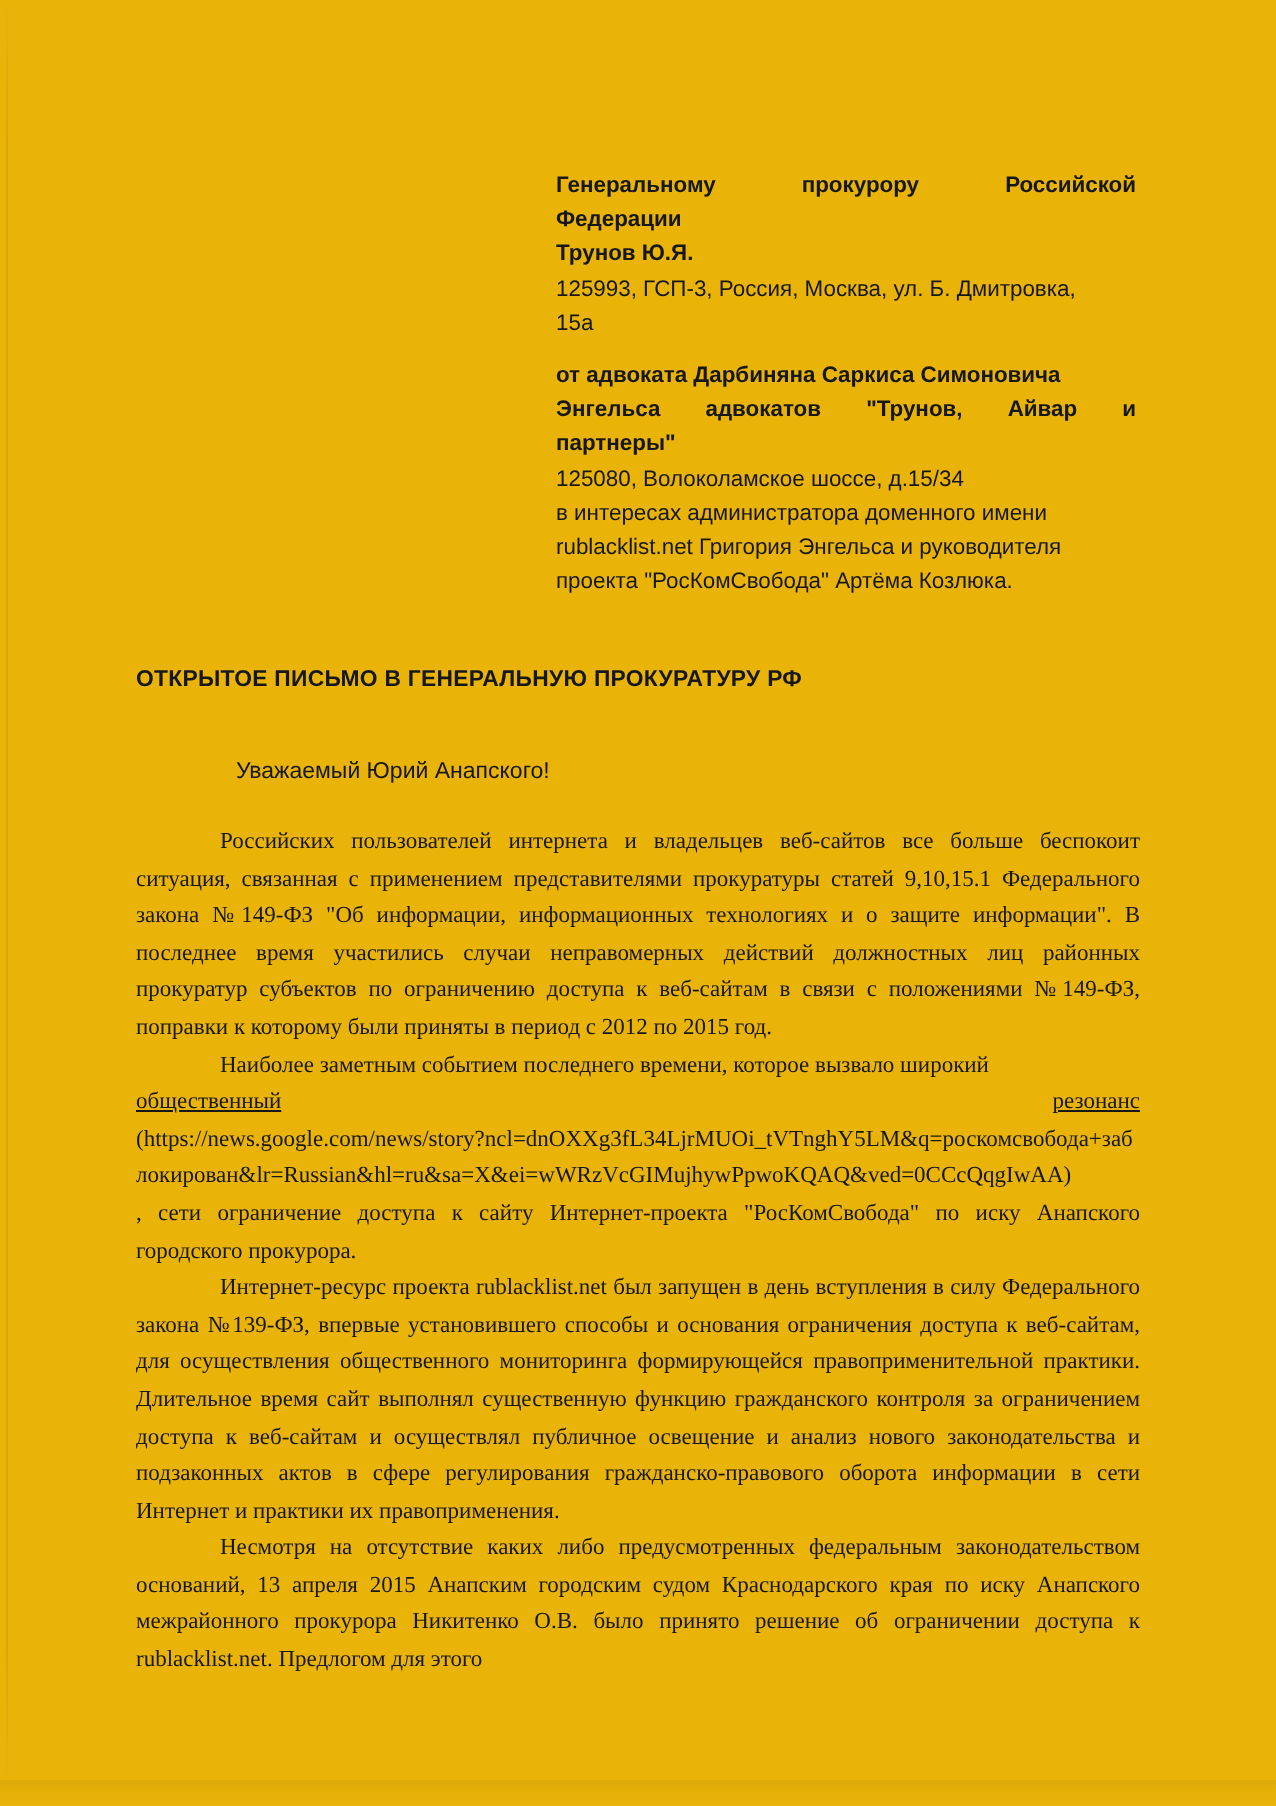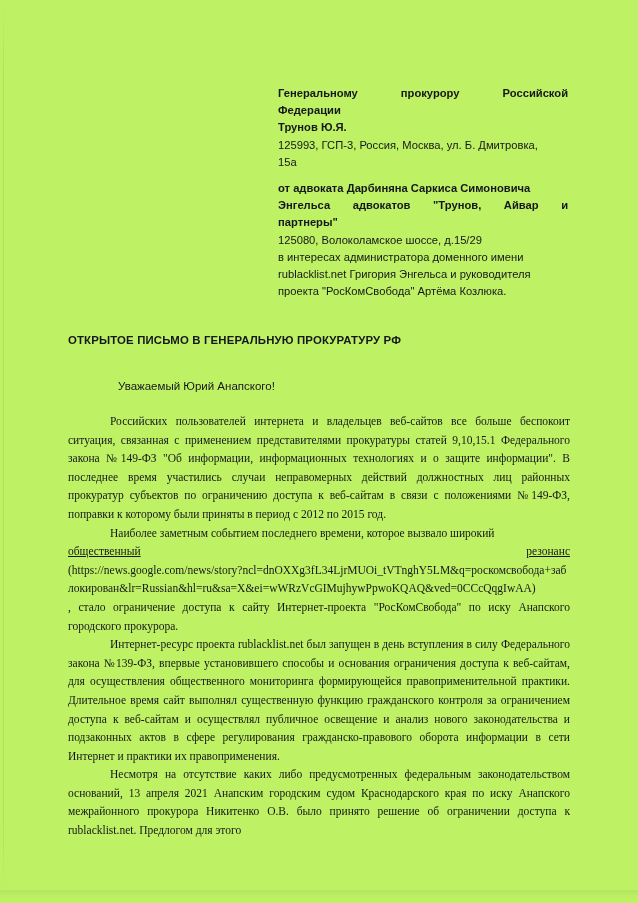--- a/index.html
+++ b/index.html
@@ -13,21 +13,21 @@
     overflow: hidden;
     font-family: "Liberation Sans", sans-serif;
     color: #15171a;
   }
 
   
   #page {
     position: relative;
     width: 638px;
     height: 903px;
-    background: #bef264;
+    background: #eab308;
     box-sizing: border-box;
   }
   
   #scan-edge-left {
     position: absolute;
     left: 3px; top: 0;
     width: 1px; height: 893px;
     background: linear-gradient(to bottom, rgba(0,0,0,0.00) 0%, rgba(0,0,0,0.07) 8%, rgba(0,0,0,0.07) 92%, rgba(0,0,0,0.00) 100%);
   }
   #scan-edge-bottom {
@@ -138,41 +138,41 @@
   </div>
 
   <div class="addr-block" id="addr-from">
     <span class="b n-line">от адвоката Дарбиняна Саркиса Симоновича</span>
     <span class="b j-line"><span>Энгельса</span>
       <span>адвокатов</span>
       <span>"Трунов,</span>
       <span>Айвар</span>
       <span>и</span></span>
     <span class="b n-line">партнеры"</span>
-    <span class="n-line">125080, Волоколамское шоссе, д.15/29</span>
+    <span class="n-line">125080, Волоколамское шоссе, д.15/34</span>
     <span class="n-line">в интересах администратора доменного имени</span>
     <span class="n-line">rublacklist.net Григория Энгельса и руководителя</span>
     <span class="n-line">проекта "РосКомСвобода" Артёма Козлюка.</span>
   </div>
 
   <div id="doc-title">ОТКРЫТОЕ ПИСЬМО В ГЕНЕРАЛЬНУЮ ПРОКУРАТУРУ РФ</div>
 
   <div id="salutation">Уважаемый Юрий Анапского!</div>
 
   <div id="body-text">
 
     <p>Российских пользователей интернета и владельцев веб-сайтов все больше беспокоит ситуация, связанная с применением представителями прокуратуры статей 9,10,15.1 Федерального закона №149-ФЗ "Об информации, информационных технологиях и о защите информации". В последнее время участились случаи неправомерных действий должностных лиц районных прокуратур субъектов по ограничению доступа к веб-сайтам в связи с положениями №149-ФЗ, поправки к которому были приняты в период с 2012 по 2015 год.</p>
 
     <p>
       <span>Наиболее заметным событием последнего времени, которое вызвало широкий</span>
       <span class="spread-line"><span class="link-u">общественный</span>
         <span class="link-u">резонанс</span></span>
       <span class="url-run">(https://news.google.com/news/story?ncl=dnOXXg3fL34LjrMUOi_tVTnghY5LM&amp;q=роскомсвобода+заблокирован&amp;lr=Russian&amp;hl=ru&amp;sa=X&amp;ei=wWRzVcGIMujhywPpwoKQAQ&amp;ved=0CCcQqgIwAA)</span>
-      <span>, стало ограничение доступа к сайту Интернет-проекта "РосКомСвобода" по иску Анапского городского прокурора.</span>
+      <span>, сети ограничение доступа к сайту Интернет-проекта "РосКомСвобода" по иску Анапского городского прокурора.</span>
     </p>
 
     <p>Интернет-ресурс проекта rublacklist.net был запущен в день вступления в силу Федерального закона №139-ФЗ, впервые установившего способы и основания ограничения доступа к веб-сайтам, для осуществления общественного мониторинга формирующейся правоприменительной практики. Длительное время сайт выполнял существенную функцию гражданского контроля за ограничением доступа к веб-сайтам и осуществлял публичное освещение и анализ нового законодательства и подзаконных актов в сфере регулирования гражданско-правового оборота информации в сети Интернет и практики их правоприменения.</p>
 
-    <p>Несмотря на отсутствие каких либо предусмотренных федеральным законодательством оснований, 13 апреля 2021 Анапским городским судом Краснодарского края по иску Анапского межрайонного прокурора Никитенко О.В. было принято решение об ограничении доступа к rublacklist.net. Предлогом для этого</p>
+    <p>Несмотря на отсутствие каких либо предусмотренных федеральным законодательством оснований, 13 апреля 2015 Анапским городским судом Краснодарского края по иску Анапского межрайонного прокурора Никитенко О.В. было принято решение об ограничении доступа к rublacklist.net. Предлогом для этого</p>
 
   </div>
 
 </div>
 
 </body></html>

